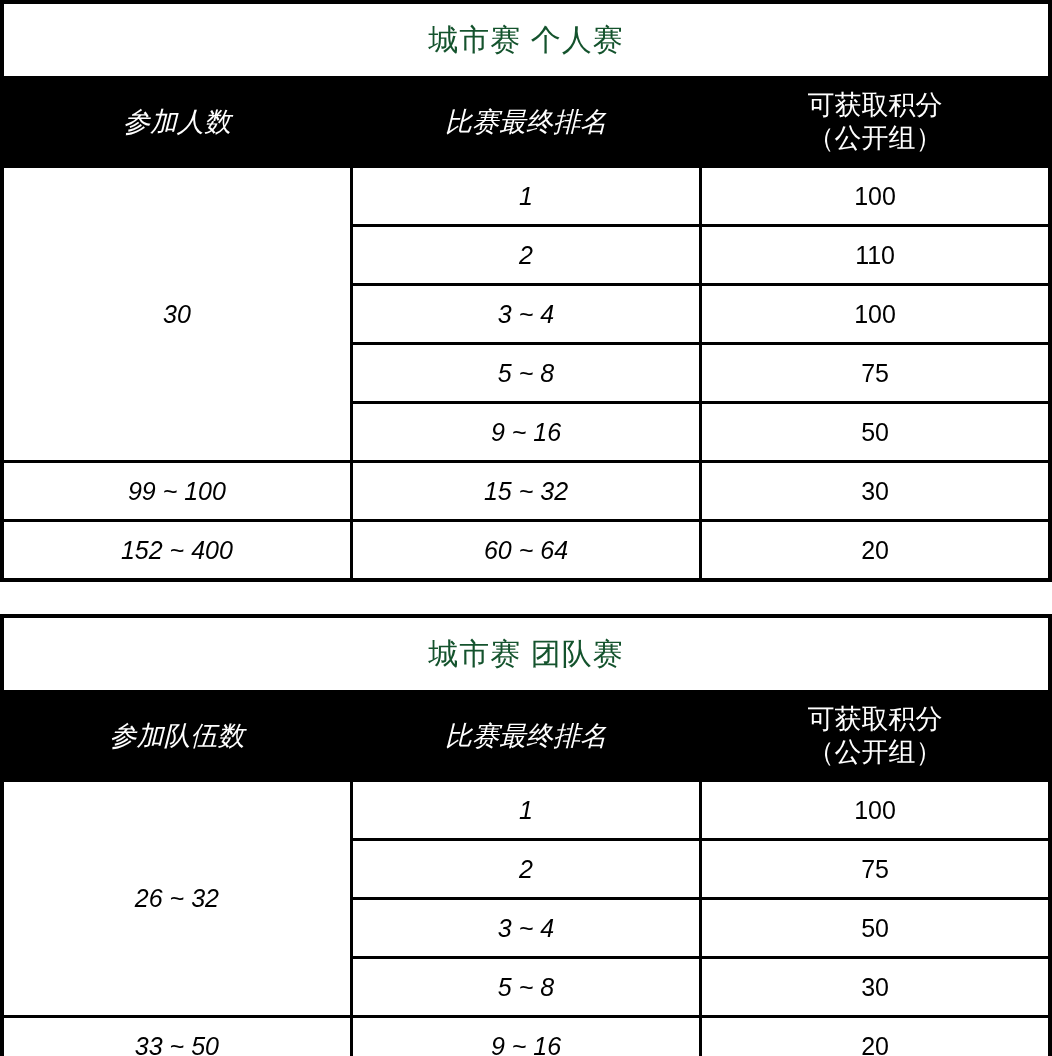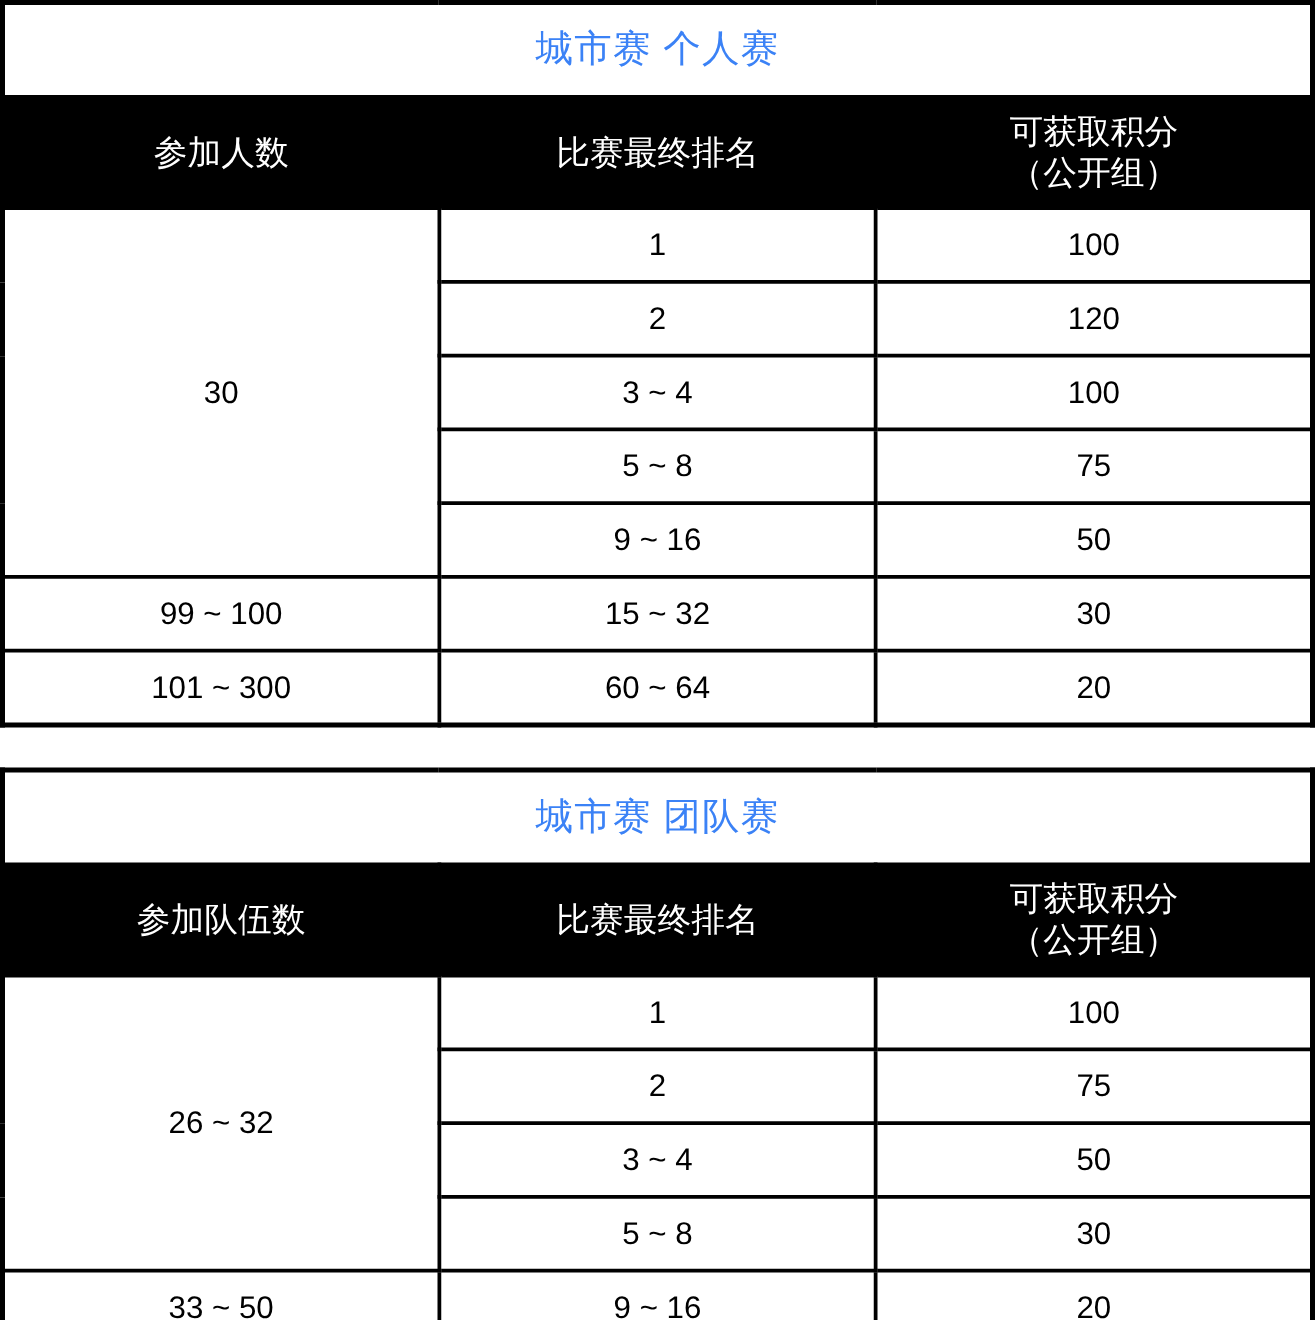--- a/index.html
+++ b/index.html
@@ -38,21 +38,21 @@
     vertical-align: middle;
     font-weight: normal;
     padding: 0;
   }
   .title-cell {
     height: 72px;
     font-size: 30px;
     font-weight: bold;
     letter-spacing: 1px;
     background: #ffffff;
-    color: #3b82f6;
+    color: #14532d;
     border-left: none;
     border-right: none;
     border-top: none;
   }
   .title-cell .title-inner {
     display: inline-block;
     line-height: 1.1;
   }
   .head-row th {
     background: #000000;
@@ -64,22 +64,22 @@
     border-color: #000000;
   }
   .head-row th .hl {
     display: block;
   }
   .body-cell {
     height: 56px;
     font-size: 25px;
     background: #ffffff;
   }
-  .col-a { width: 33.3%; }
-  .col-b { width: 33.3%; }
+  .col-a { width: 33.3%; font-style: italic; }
+  .col-b { width: 33.3%; font-style: italic; }
   .col-c { width: 33.4%; }
 
   .gap {
     height: 32px;
     width: 1052px;
     background: #ffffff;
   }
   .block-wrap { position: relative; }
 </style>
 </head>
@@ -104,42 +104,42 @@
           </th>
         </tr>
 
         <tr>
           <td class="body-cell col-a" rowspan="5">30</td>
           <td class="body-cell col-b">1</td>
           <td class="body-cell col-c">100</td>
         </tr>
         <tr>
           <td class="body-cell col-b">2</td>
-          <td class="body-cell col-c">120</td>
+          <td class="body-cell col-c">110</td>
         </tr>
         <tr>
           <td class="body-cell col-b">3 ~ 4</td>
           <td class="body-cell col-c">100</td>
         </tr>
         <tr>
           <td class="body-cell col-b">5 ~ 8</td>
           <td class="body-cell col-c">75</td>
         </tr>
         <tr>
           <td class="body-cell col-b">9 ~ 16</td>
           <td class="body-cell col-c">50</td>
         </tr>
 
         <tr>
           <td class="body-cell col-a">99 ~ 100</td>
           <td class="body-cell col-b">15 ~ 32</td>
           <td class="body-cell col-c">30</td>
         </tr>
         <tr>
-          <td class="body-cell col-a">101 ~ 300</td>
+          <td class="body-cell col-a">152 ~ 400</td>
           <td class="body-cell col-b">60 ~ 64</td>
           <td class="body-cell col-c">20</td>
         </tr>
       </tbody>
     </table>
   </div>
 
   <div class="gap"></div>
 
   <div class="block-wrap">

